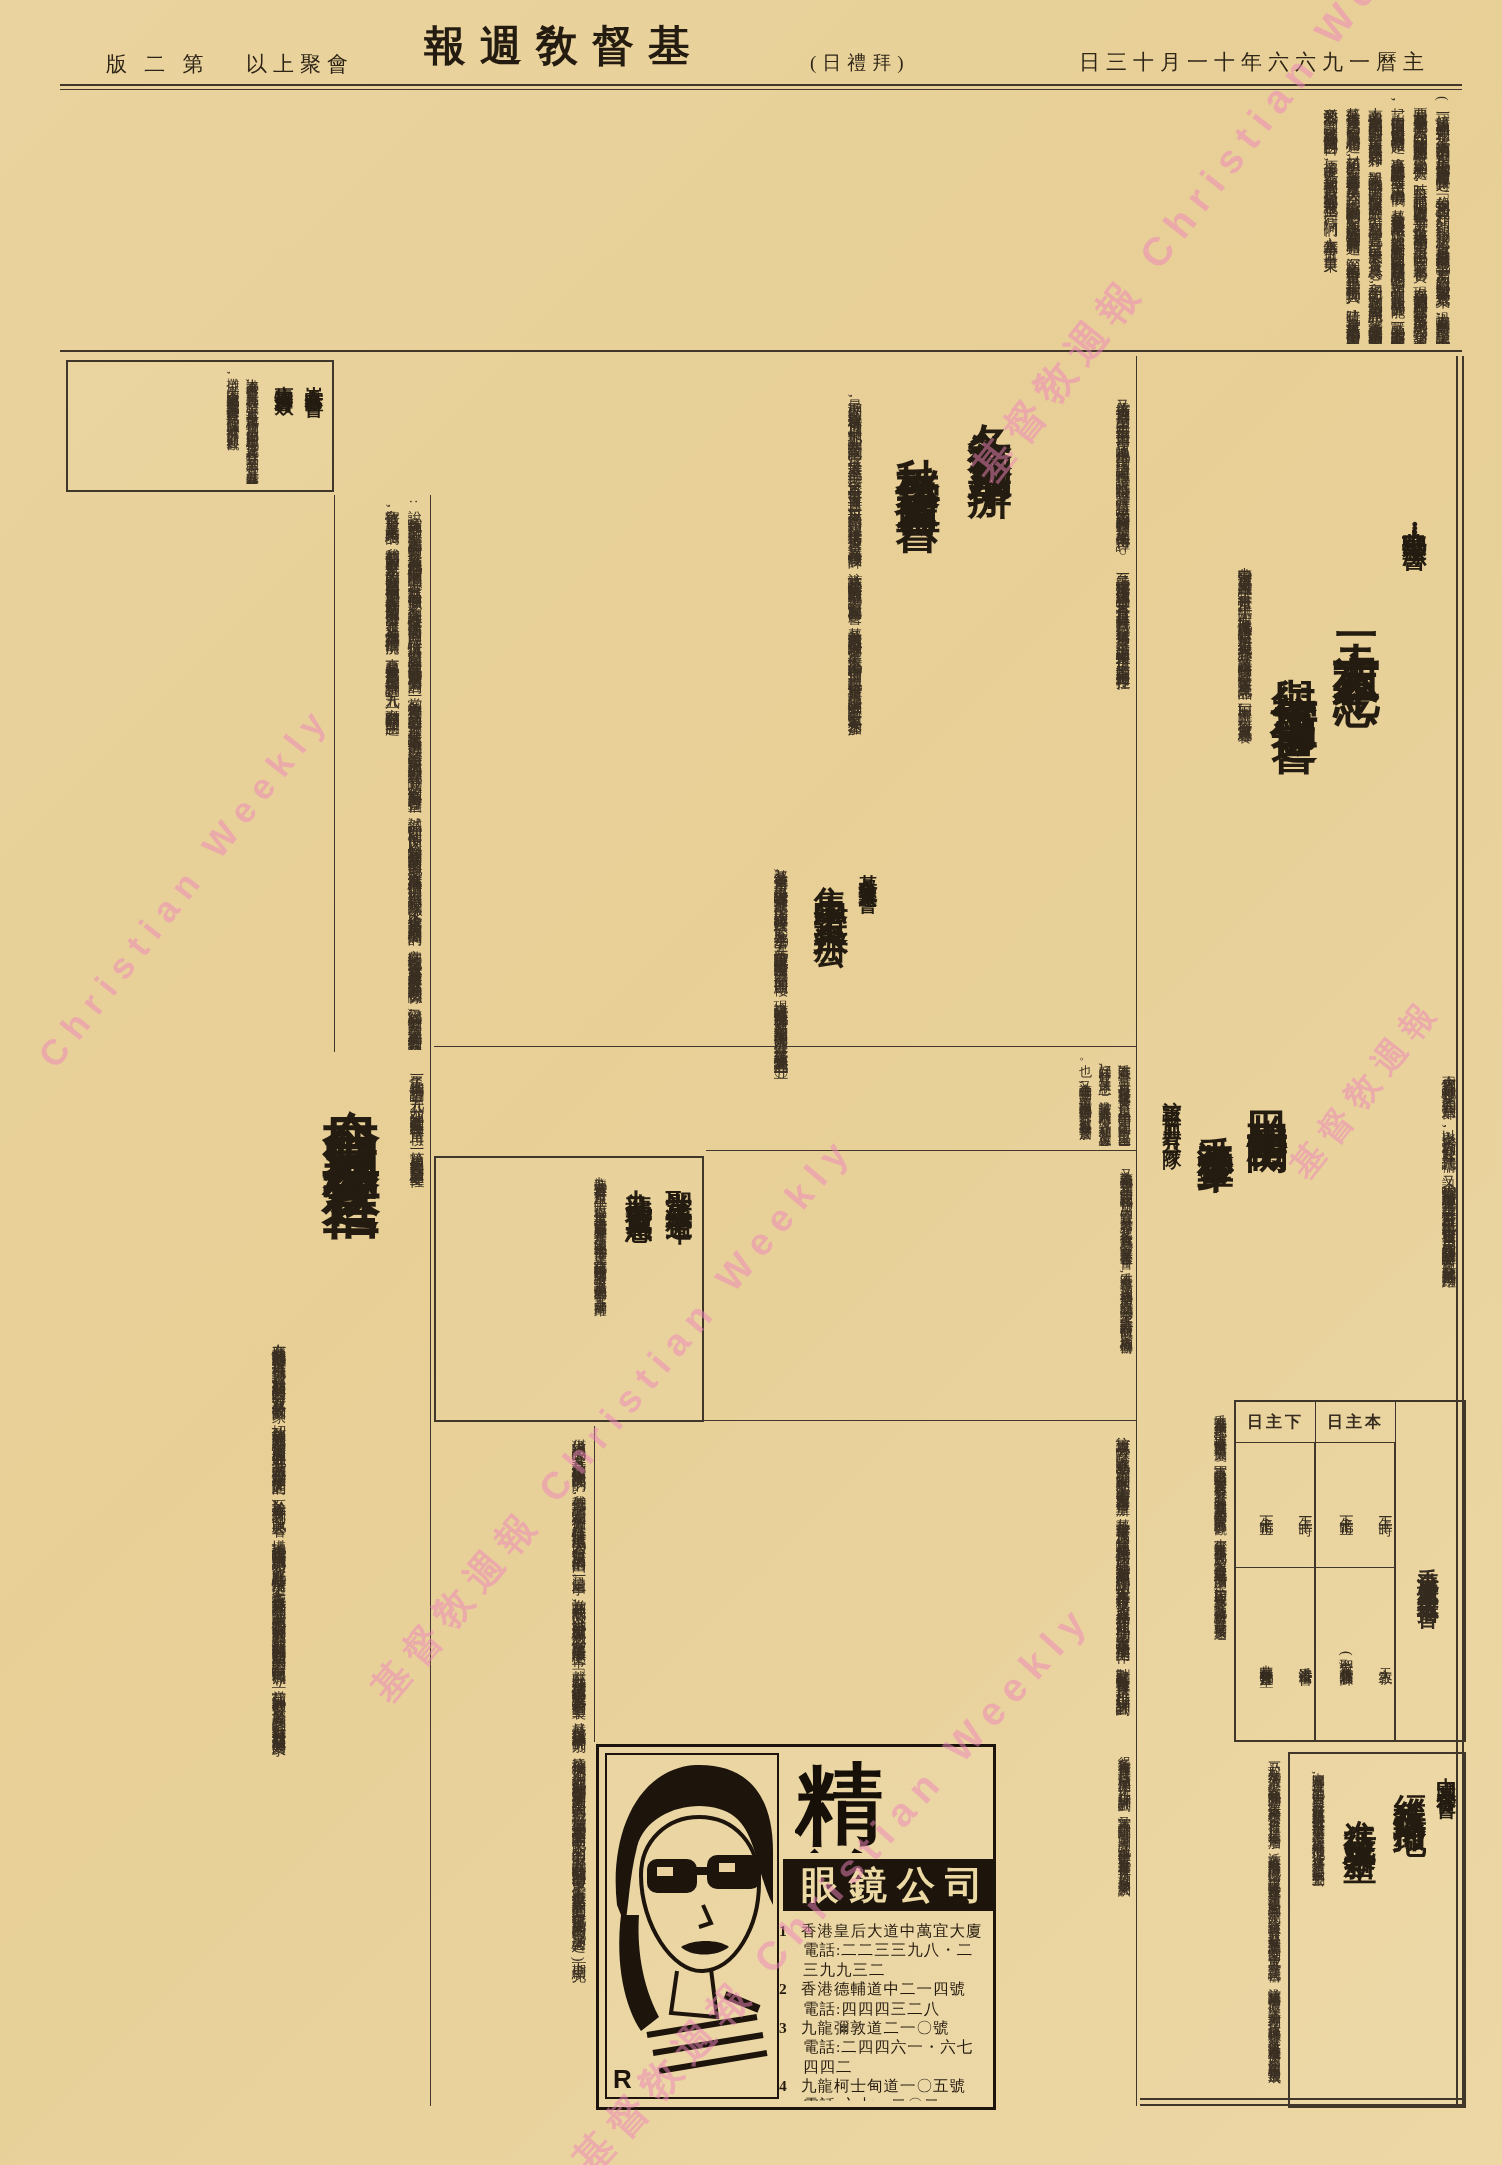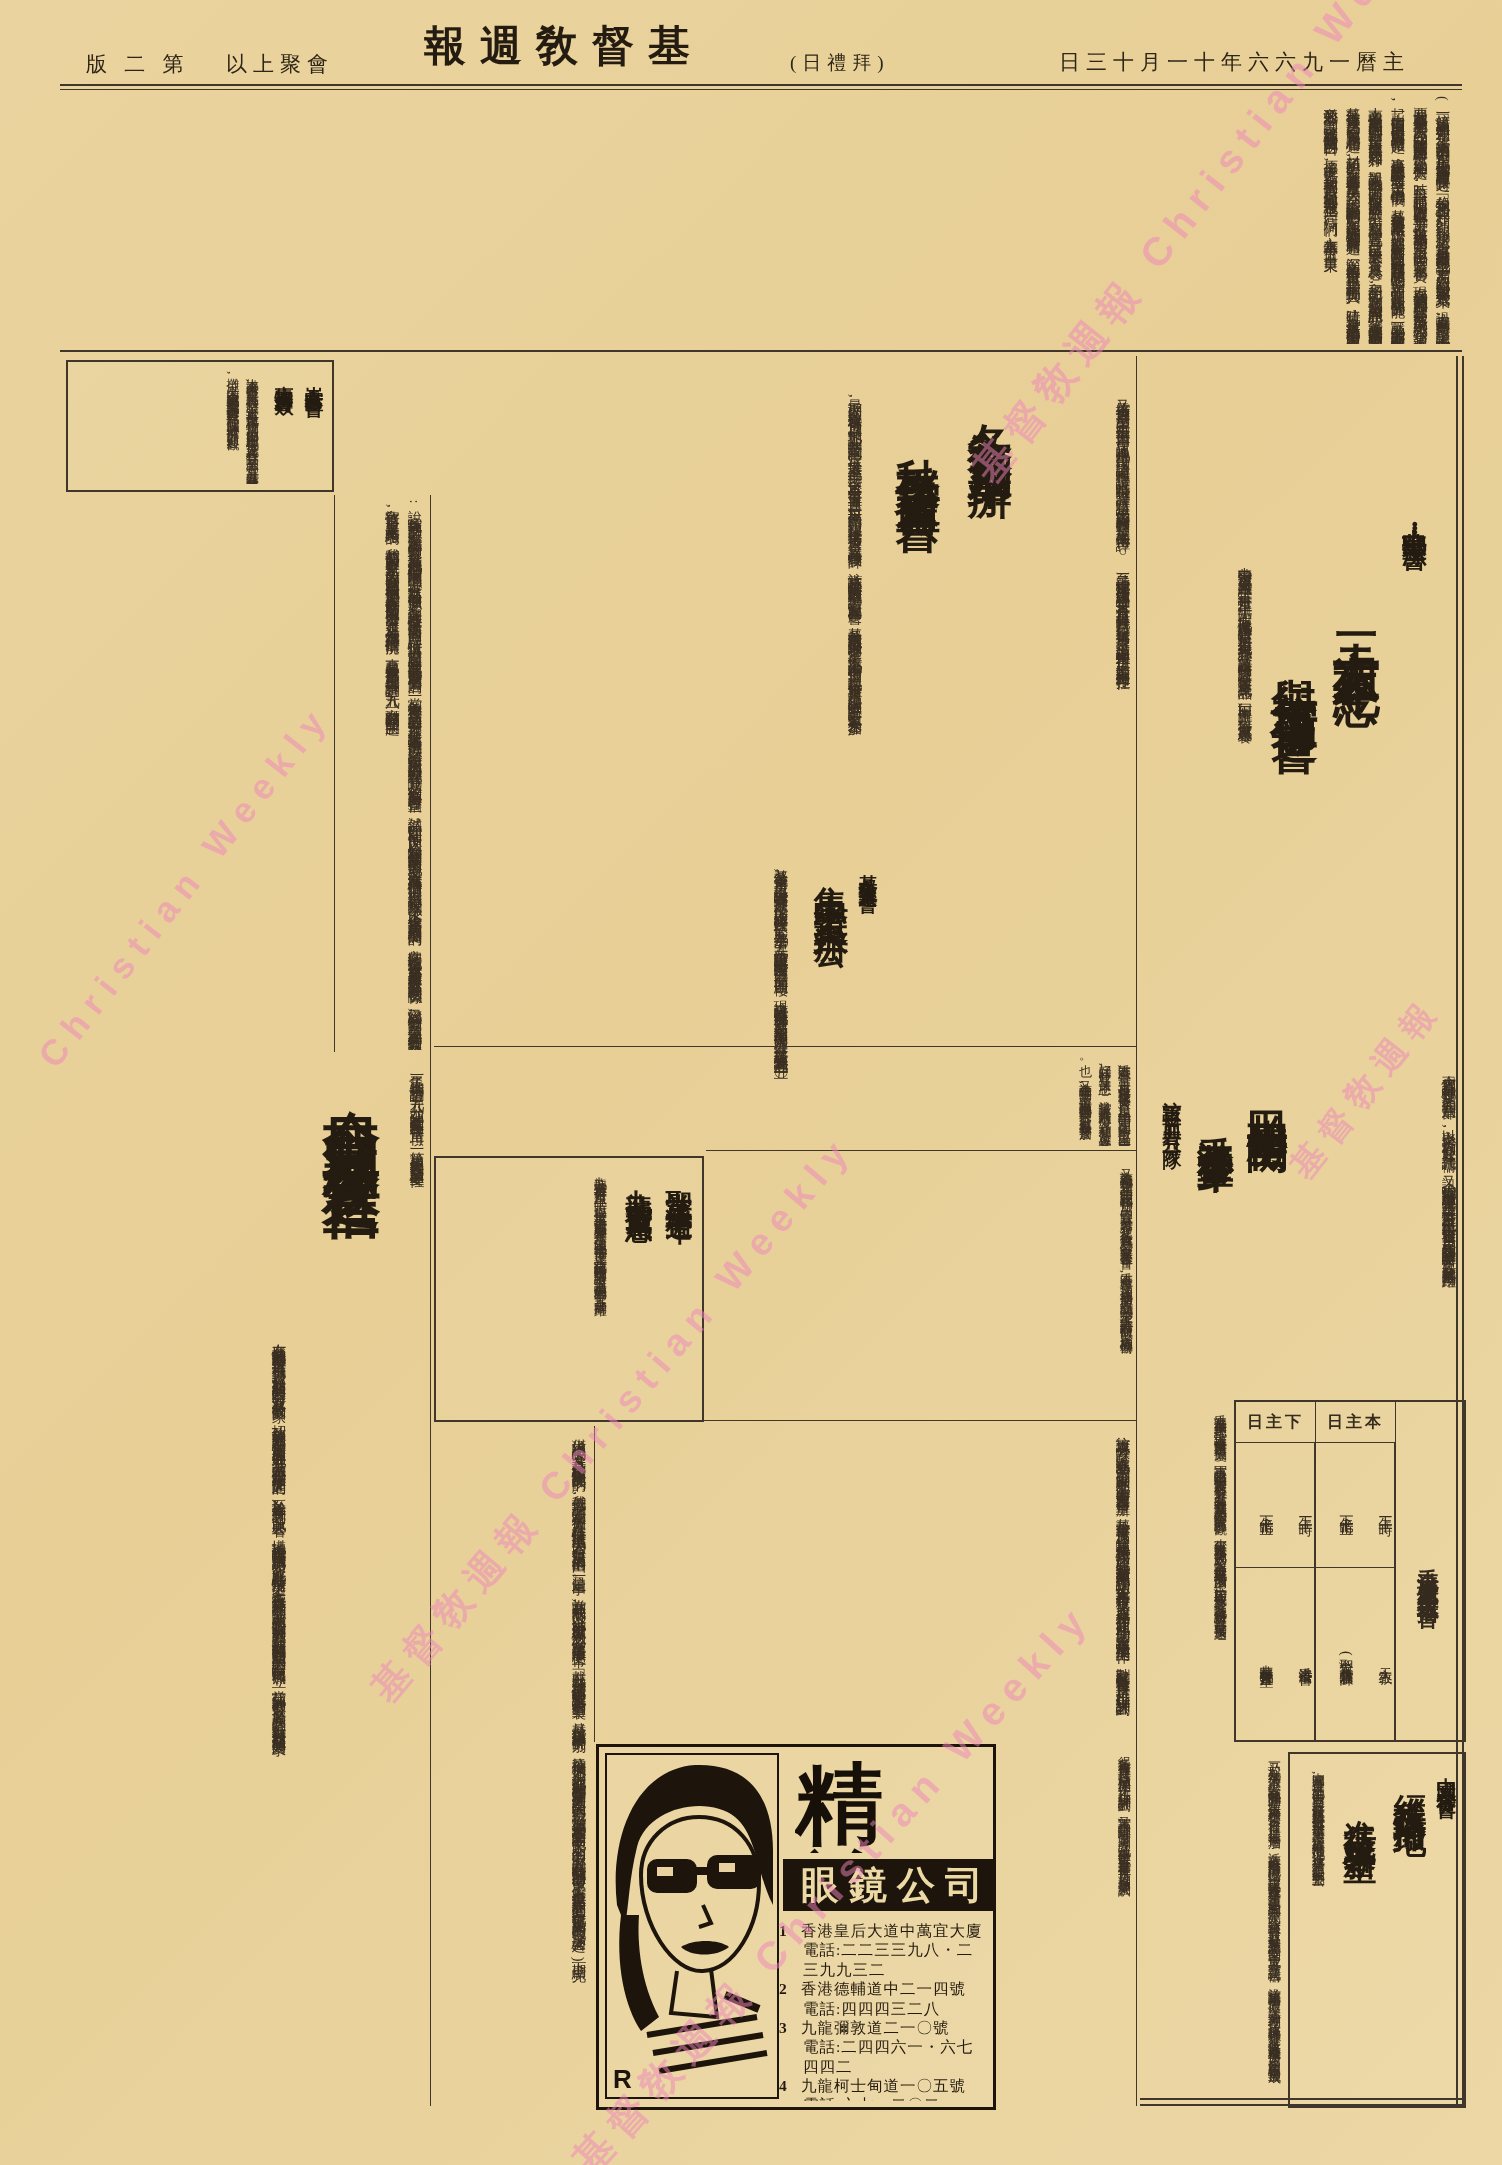--- a/index.html
+++ b/index.html
@@ -13,21 +13,21 @@
   .v{writing-mode:vertical-rl;}
   .body{font-size:14.5px;line-height:1.55;letter-spacing:1.5px;text-align:justify;color:#3a2f22;}
   .body.sm{font-size:13px;line-height:1.5;}
   .hl{font-weight:700;color:#241c11;letter-spacing:8px;line-height:1;}
   .kicker{font-weight:700;color:#241c11;letter-spacing:4px;line-height:1.1;}
   .rule{position:absolute;background:#41362a;}
   .boxed{border:2px solid #41362a;background:rgba(255,248,224,0.06);}
   .wm{position:absolute;color:#ef86bb;opacity:.5;font-weight:700;letter-spacing:10px;pointer-events:none;white-space:nowrap;z-index:6;font-family:"Liberation Sans","DejaVu Sans",sans-serif;}
   
   .mast{font-size:42px;font-weight:700;letter-spacing:14px;color:#241c11;}
-  .hmeta{font-size:21px;letter-spacing:6px;color:#2e2517;}
+  .hmeta{font-size:21px;letter-spacing:6px;color:#2e2517;margin-left:20px;}
   
   .radio{display:flex;border:2px solid #41362a;}
   .rgroup{display:flex;flex-direction:column;width:79px;border-right:1px solid #41362a;}
   .rgroup:first-child{border-left:0;justify-content:center;}
   .rhead{height:40px;border-bottom:1px solid #41362a;display:flex;align-items:center;justify-content:center;font-size:16px;letter-spacing:3px;font-weight:700;}
   .rslots{display:flex;flex:1;}
   .rslot{flex:1;display:flex;flex-direction:column;}
   .rslot + .rslot{border-right:1px solid #41362a;}
   .rslot{flex-direction:column;}
   .rtime{height:116px;border-bottom:1px solid #41362a;display:flex;justify-content:center;padding-top:8px;font-size:14px;letter-spacing:2px;}

